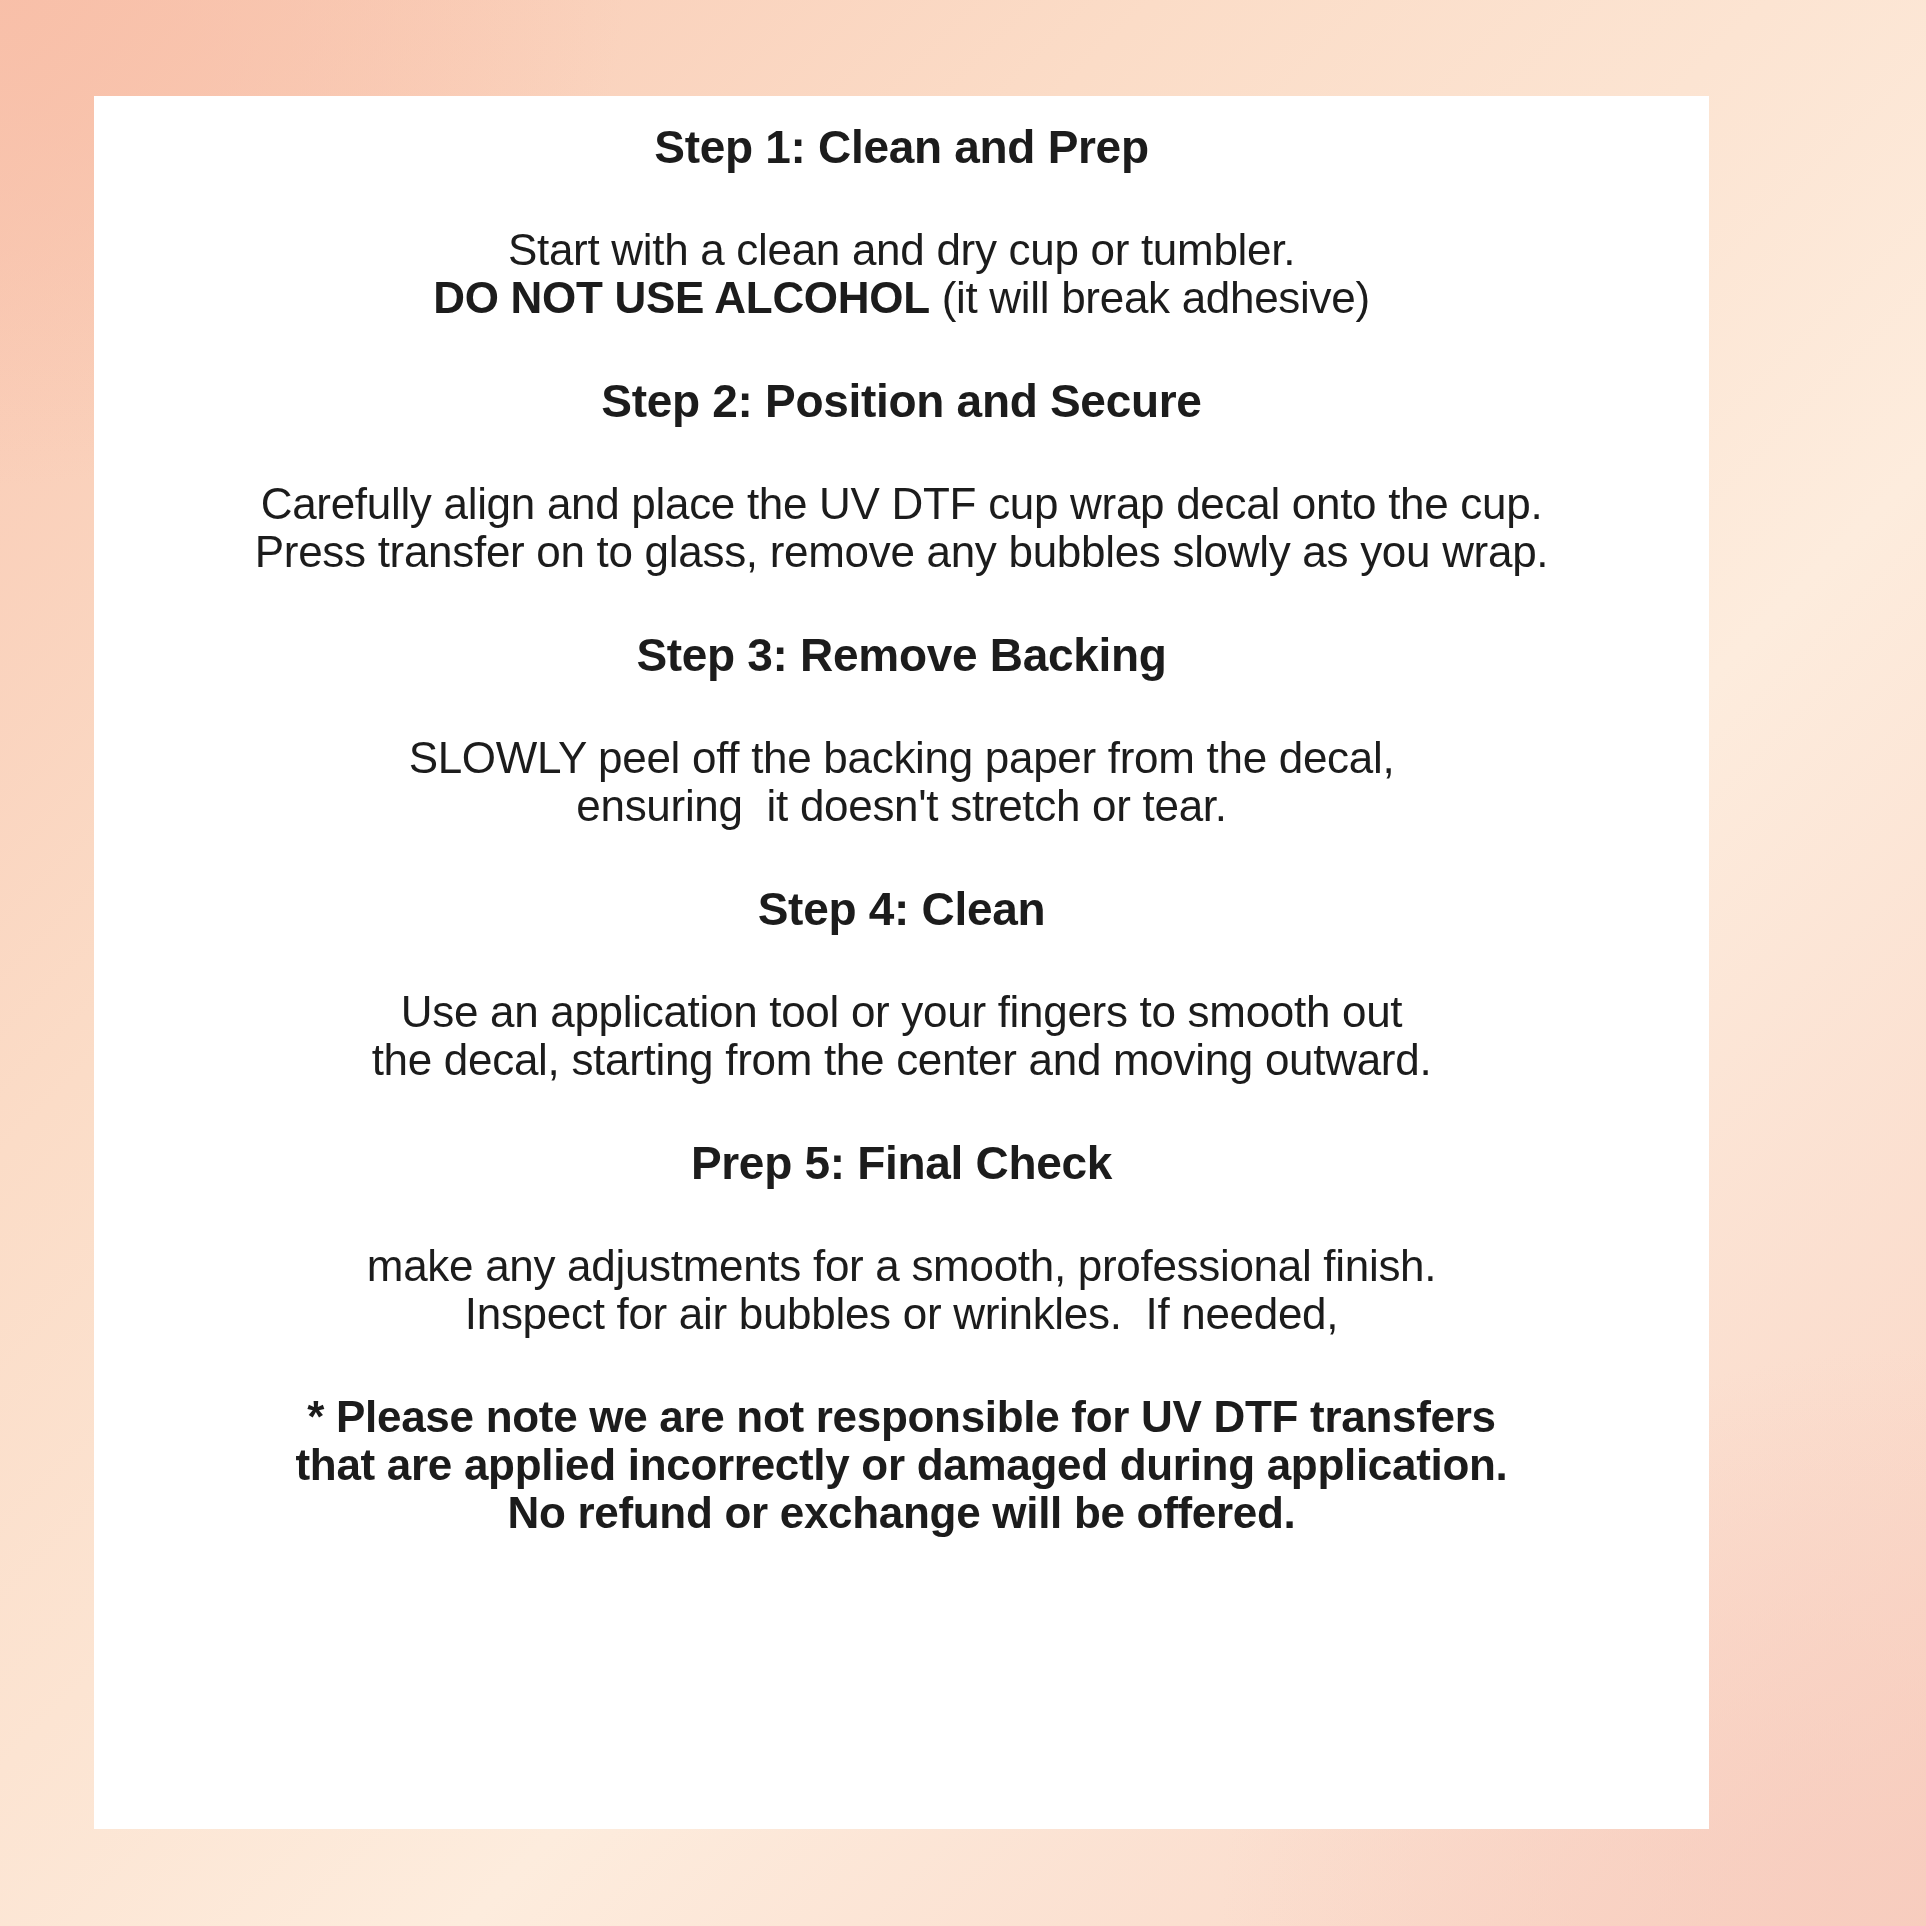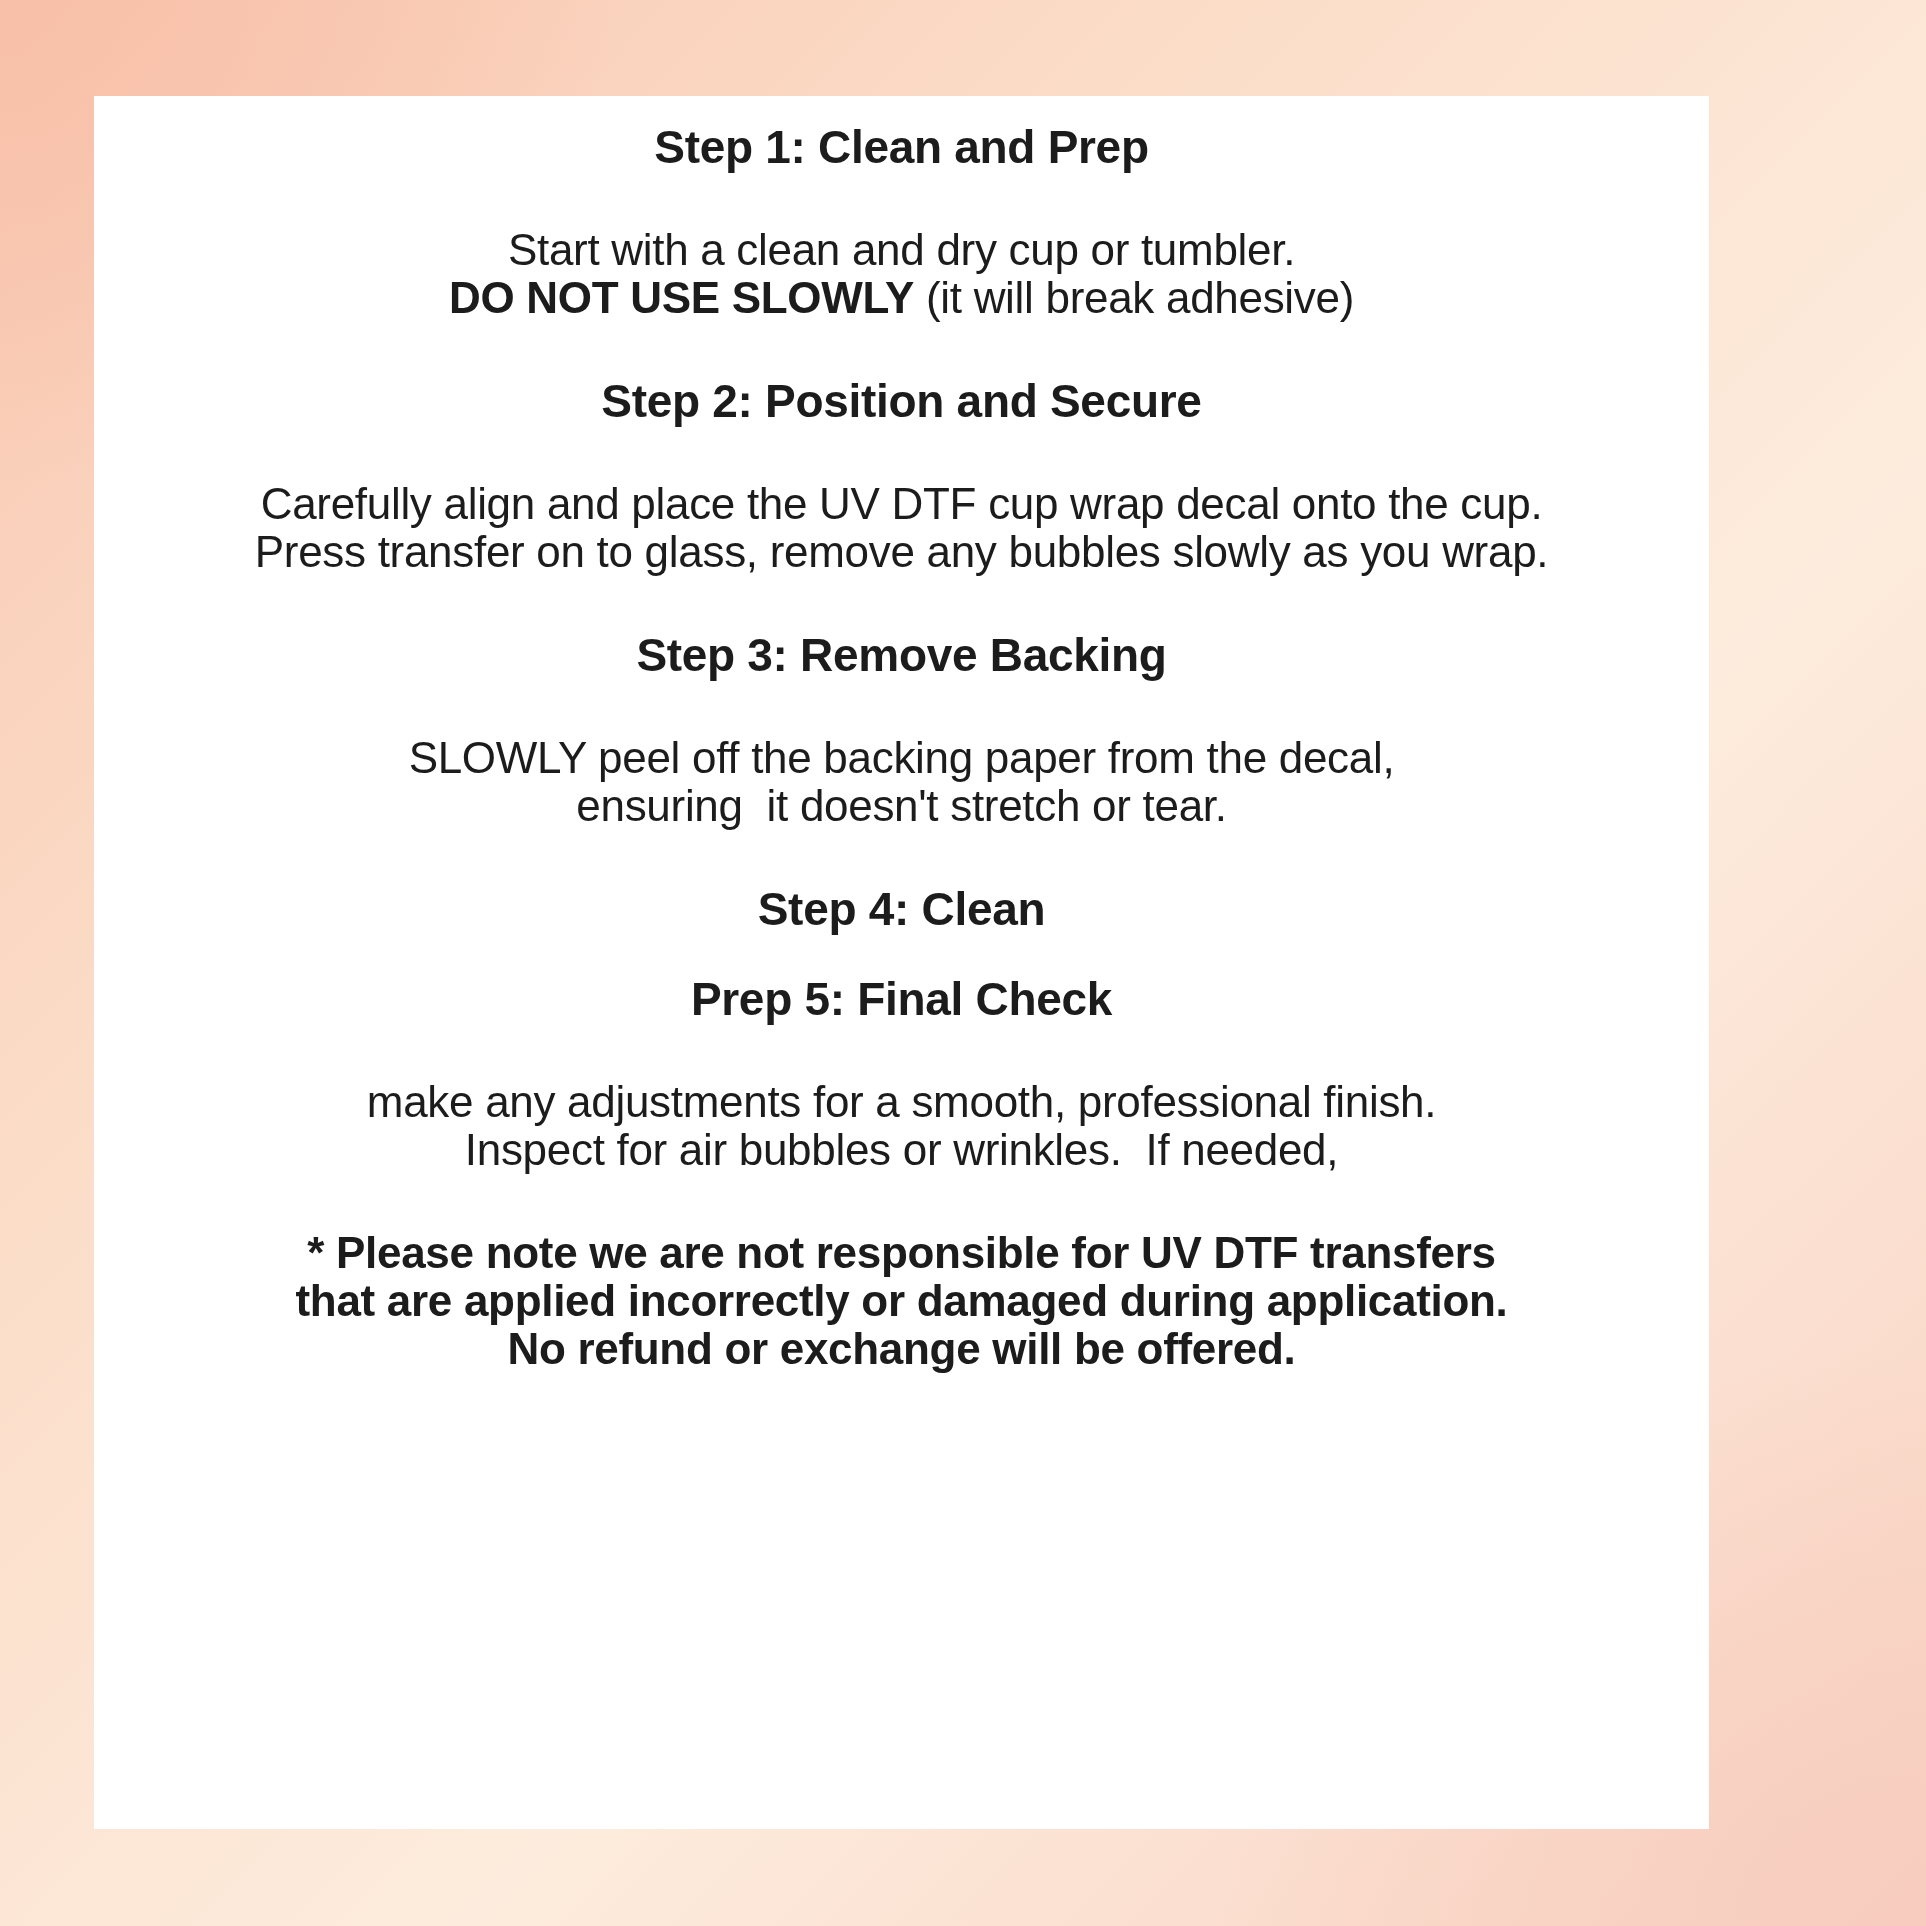--- a/index.html
+++ b/index.html
@@ -64,36 +64,40 @@
   }
 </style>
 </head>
 <body>
 
 <div class="card">
 
   <div class="step-heading">Step 1: Clean and Prep</div>
   <div class="para">
     <div class="line">Start with a clean and dry cup or tumbler.</div>
-    <div class="line"><span class="bold">DO NOT USE SLOWLY</span><span> (it will break adhesive)</span></div>
+    <div class="line"><span class="bold">DO NOT USE ALCOHOL</span><span> (it will break adhesive)</span></div>
   </div>
 
   <div class="step-heading">Step 2: Position and Secure</div>
   <div class="para">
     <div class="line">Carefully align and place the UV DTF cup wrap decal onto the cup.</div>
     <div class="line">Press transfer on to glass, remove any bubbles slowly as you wrap.</div>
   </div>
 
   <div class="step-heading">Step 3: Remove Backing</div>
   <div class="para">
     <div class="line">SLOWLY peel off the backing paper from the decal,</div>
     <div class="line">ensuring  it doesn't stretch or tear.</div>
   </div>
 
   <div class="step-heading">Step 4: Clean</div>
+  <div class="para">
+    <div class="line">Use an application tool or your fingers to smooth out</div>
+    <div class="line">the decal, starting from the center and moving outward.</div>
+  </div>
 
   <div class="step-heading">Prep 5: Final Check</div>
   <div class="para">
     <div class="line">make any adjustments for a smooth, professional finish.</div>
     <div class="line">Inspect for air bubbles or wrinkles.  If needed,</div>
   </div>
 
   <div class="para footer">
     <div class="line">* Please note we are not responsible for UV DTF transfers</div>
     <div class="line">that are applied incorrectly or damaged during application.</div>

